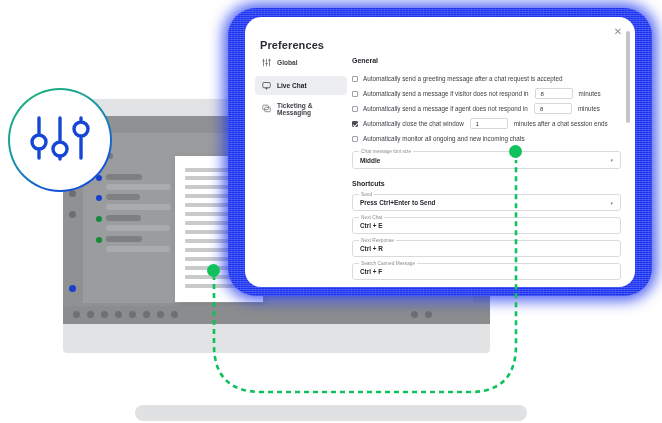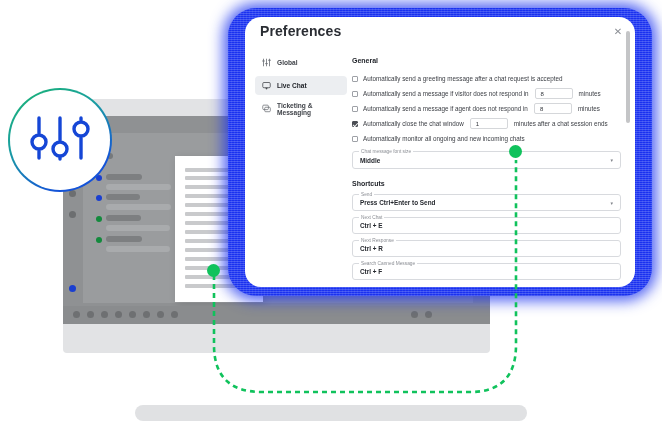--- a/index.html
+++ b/index.html
@@ -78,22 +78,22 @@
       repeating-linear-gradient(90deg, rgba(90,120,255,0.25) 0 1px, rgba(0,0,0,0) 1px 3px);
     opacity:.85;
   }
   .modal {
     position:absolute; left:245px; top:17px; width:390px; height:270px;
     background:#ffffff; border-radius:16px; overflow:hidden;
   }
   .modal-scroll { position:absolute; right:5px; top:14px; width:4px; height:92px; background:#c4c5c7; border-radius:2px; }
 
   .modal-title {
-    position:absolute; left:15px; top:6px;
-    font-size:14px; font-weight:bold; color:#2a2d33; letter-spacing:.1px;
+    position:absolute; left:15px; top:22px;
+    font-size:11px; font-weight:bold; color:#2a2d33; letter-spacing:.1px;
   }
   .close-x {
     position:absolute; right:10px; top:8px; width:14px; height:14px;
     display:flex; align-items:center; justify-content:center;
     color:#8b8e94; font-size:10px; line-height:1;
   }
 
   
   .nav { position:absolute; left:10px; top:36px; width:92px; }
   .nav-item {

